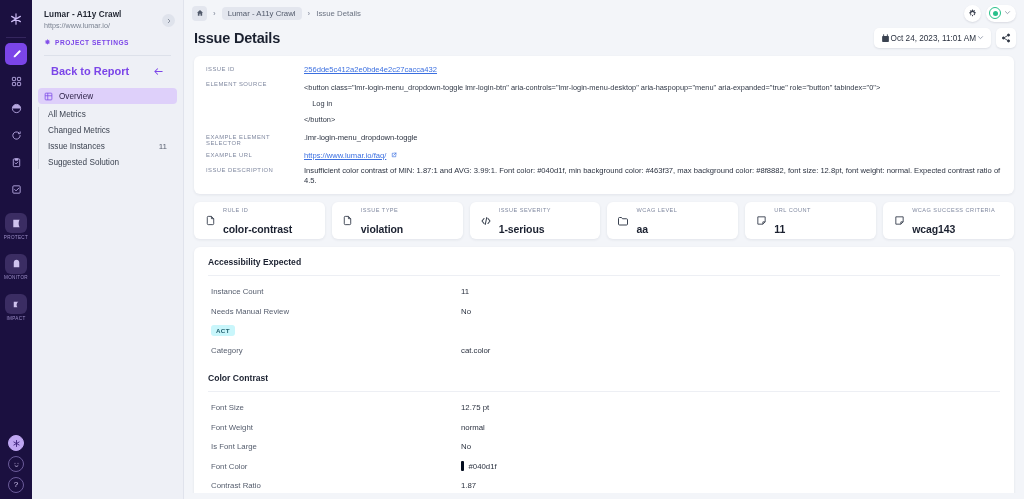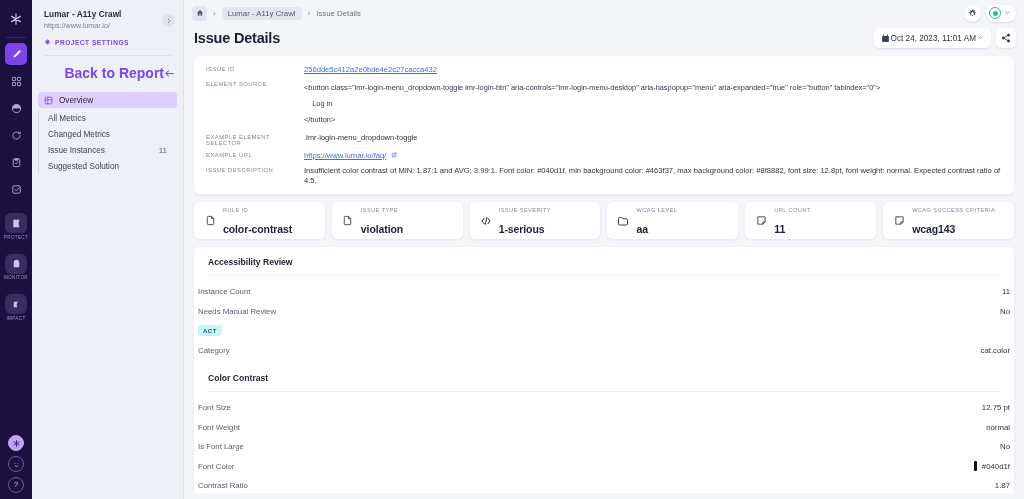--- a/index.html
+++ b/index.html
@@ -74,23 +74,23 @@
     background: #dfe3ec; color: #6d7585;
     display: flex; align-items: center; justify-content: center; font-size: 7px;
   }
   .proj-settings {
     display: flex; align-items: center; gap: 4px;
     margin: 8px 0 0 12px; color: #7b45e8;
     font-size: 6.6px; font-weight: bold; letter-spacing: .5px;
   }
   .side-div { height: 1px; background: #dde1ea; margin: 9px 12px 0; }
   .back-row {
-    display: flex; align-items: center; justify-content: flex-end;
-    margin: 9px 8px 0; color: #7b45e8;
-    font-size: 14px; font-weight: bold;
+    display: flex; align-items: center; justify-content: space-between;
+    margin: 9px 19px 0; color: #7b45e8;
+    font-size: 11px; font-weight: bold;
   }
   .nav { margin-top: 11px; padding: 0 6px; }
   .nav-item {
     display: flex; align-items: center; gap: 6px;
     height: 16px; border-radius: 4px; padding: 0 6px;
     font-size: 8.2px; color: #2b3240;
   }
   .nav-item.active { background: #ded0fa; color: #2a1f45; }
   .nav-icon { width: 9px; height: 9px; display: flex; align-items: center; justify-content: center; color: #7b45e8; }
   .sub-wrap { position: relative; padding-left: 10px; margin-top: 2px; }
@@ -182,21 +182,21 @@
     height: 37px; display: flex; align-items: center; gap: 7px; padding: 0 10px;
   }
   .metric-ic { width: 12px; height: 12px; color: #3a4250; display: flex; align-items: center; justify-content: center; flex: 0 0 12px; }
   .metric-k { font-size: 5.6px; letter-spacing: .45px; color: #8089a0; text-transform: uppercase; }
   .metric-v { font-size: 10.5px; font-weight: bold; color: #1b2130; margin-top: 10px; letter-spacing: -.1px; }
 
   
   .table-card { margin-top: 8px; padding: 0 0 4px 0; }
   .sec-title { font-size: 8.6px; font-weight: bold; color: #1b2130; padding: 10px 14px 8px 14px; }
   .sec-rule { height: 1px; background: #edeff4; margin: 0 14px; }
-  .kv { display: flex; align-items: center; height: 19.5px; padding: 0 4px; justify-content: space-between; }
+  .kv { display: flex; align-items: center; height: 19.5px; padding: 0 17px; }
   .kv-k { width: 250px; flex: 0 0 250px; font-size: 7.8px; color: #555d6d; }
   .kv-v { font-size: 7.8px; color: #2b3240; display: flex; align-items: center; gap: 5px; }
   .badge {
     background: #c9f6fb; color: #22606e; border-radius: 3px;
     font-size: 6.2px; font-weight: bold; letter-spacing: .4px; padding: 2px 5px;
   }
   .swatch { width: 2.5px; height: 10px; border-radius: 1px; display: block; }
 </style>
 </head>
 <body>
@@ -523,21 +523,21 @@
           </span>
           <div>
             <div class="metric-k">WCAG SUCCESS CRITERIA</div>
             <div class="metric-v">wcag143</div>
           </div>
         </div>
       </div>
 
       <div class="card table-card">
 
-        <div class="sec-title">Accessibility Review</div>
+        <div class="sec-title">Accessibility Expected</div>
         <div class="sec-rule"></div>
         <div style="height:6px;"></div>
 
         <div class="kv">
           <div class="kv-k">Instance Count</div>
           <div class="kv-v">11</div>
         </div>
         <div class="kv">
           <div class="kv-k">Needs Manual Review</div>
           <div class="kv-v">No</div>

